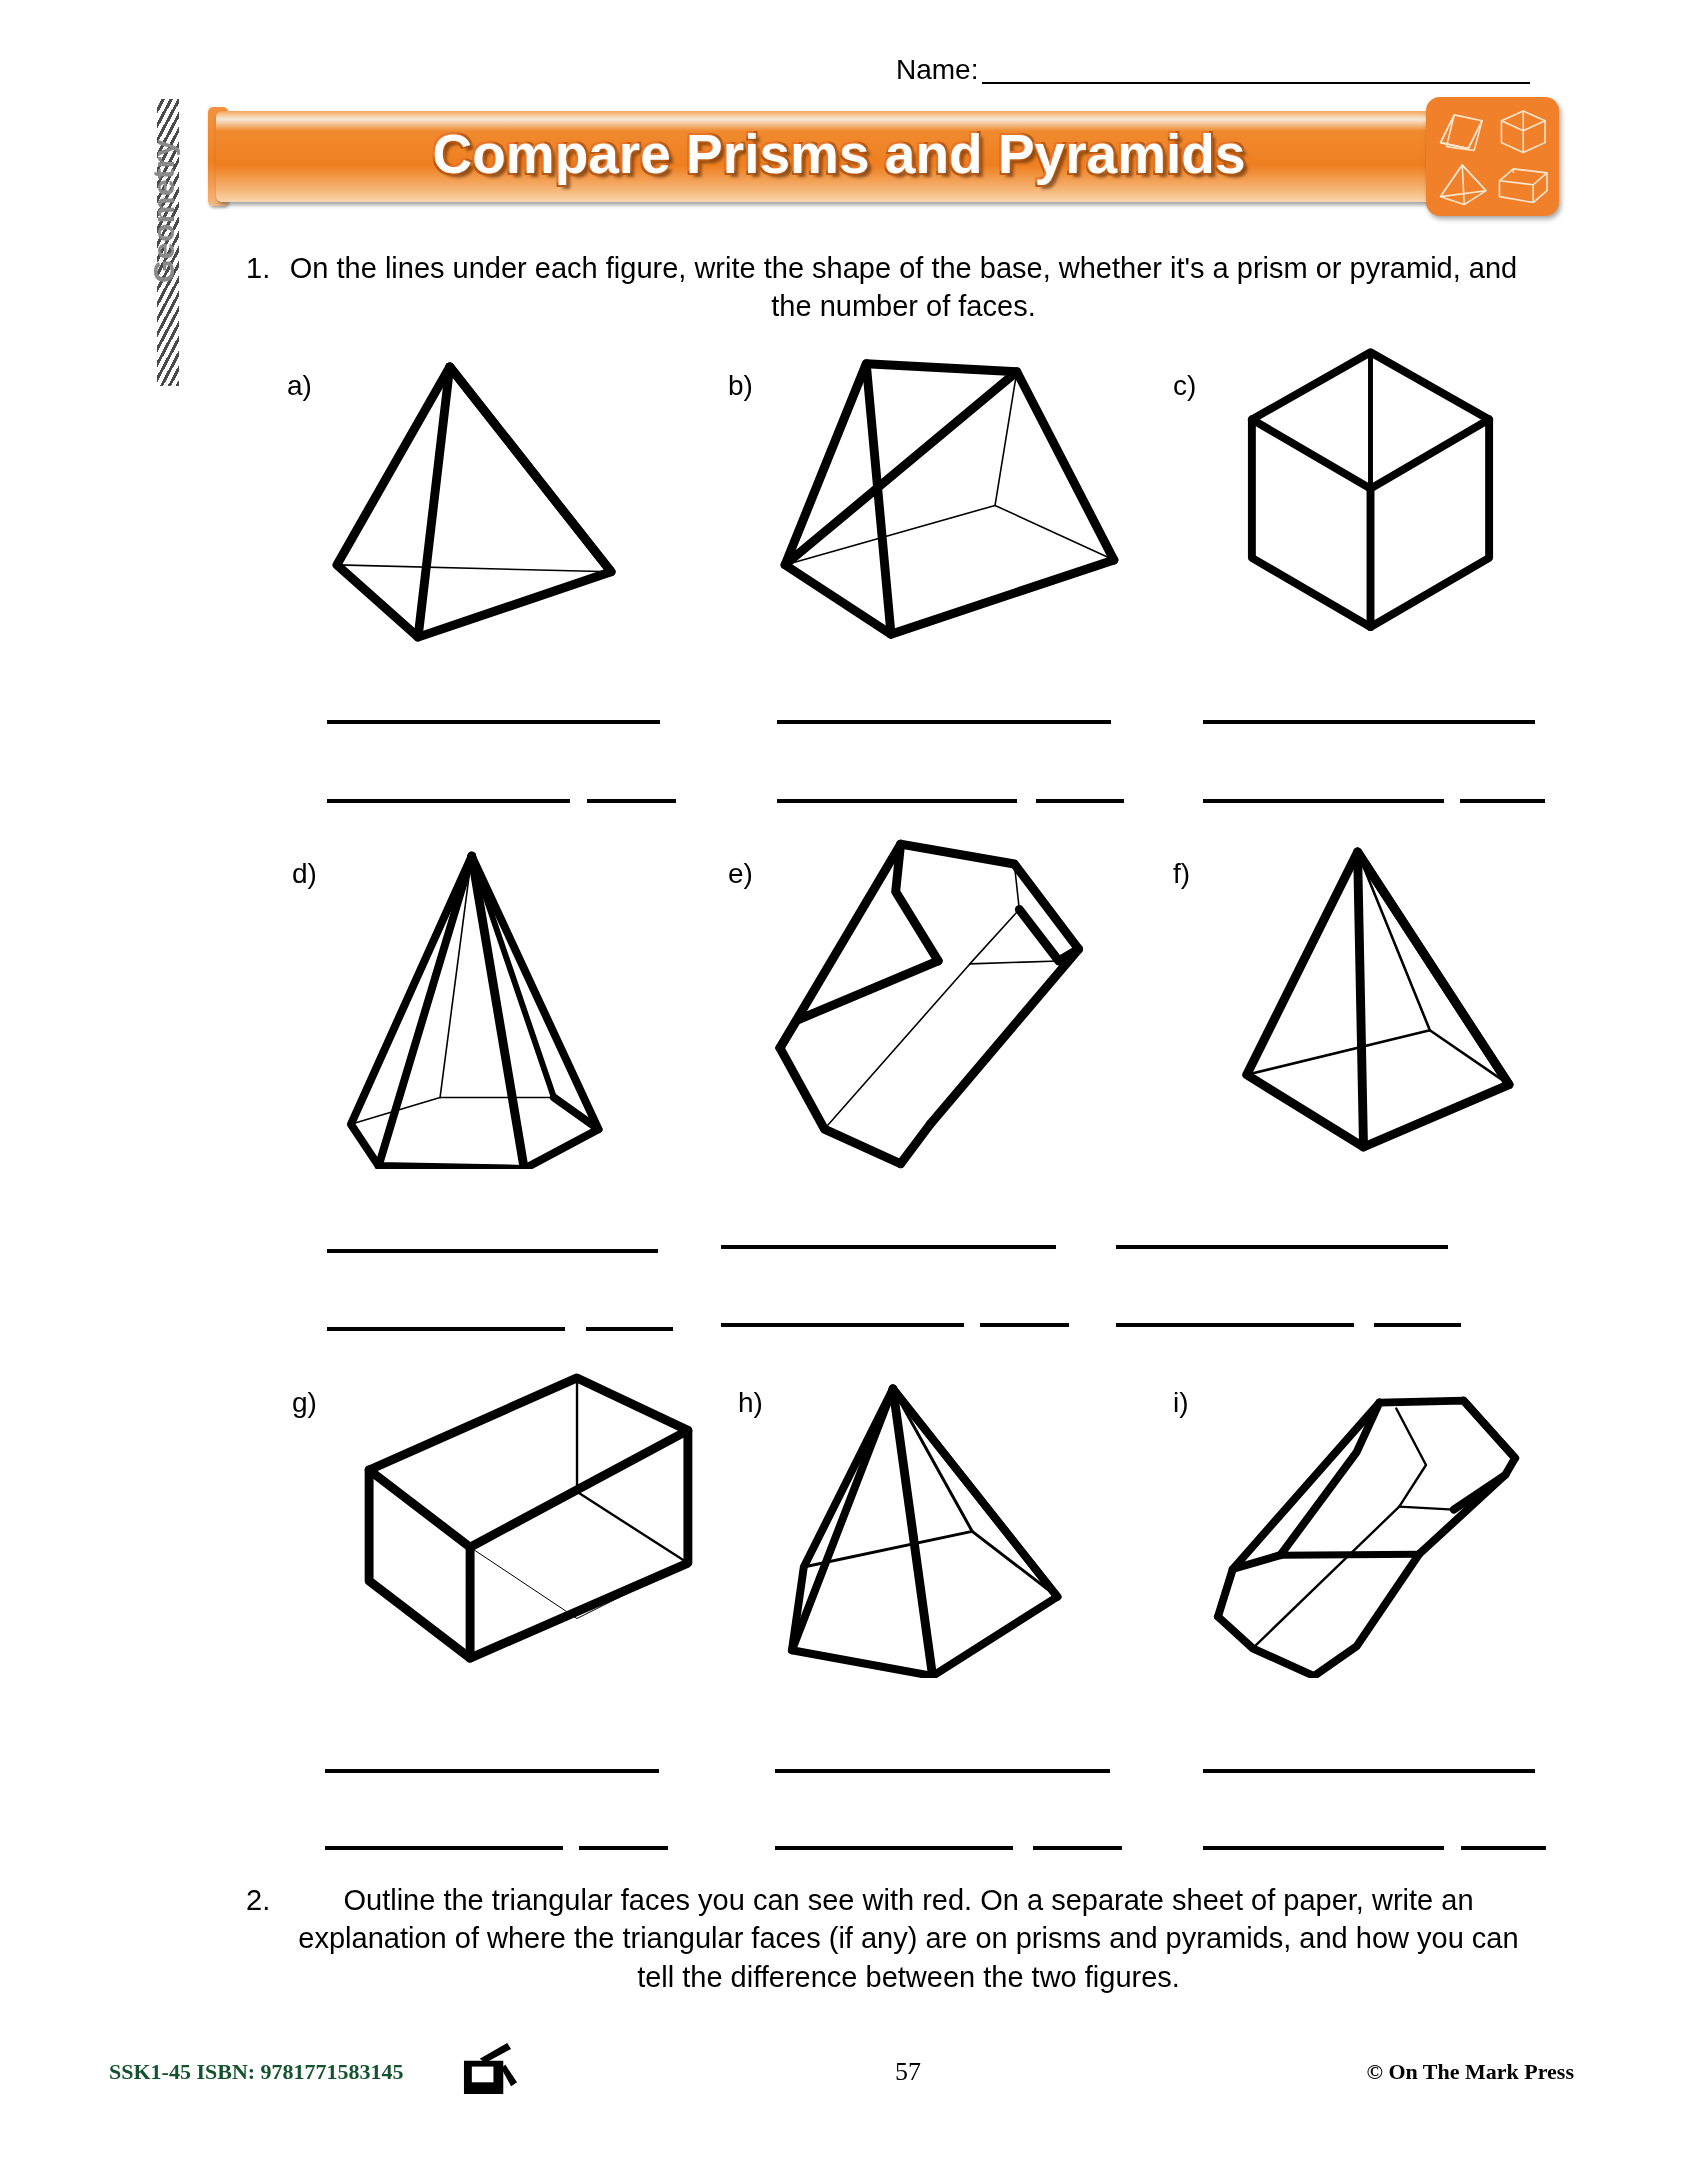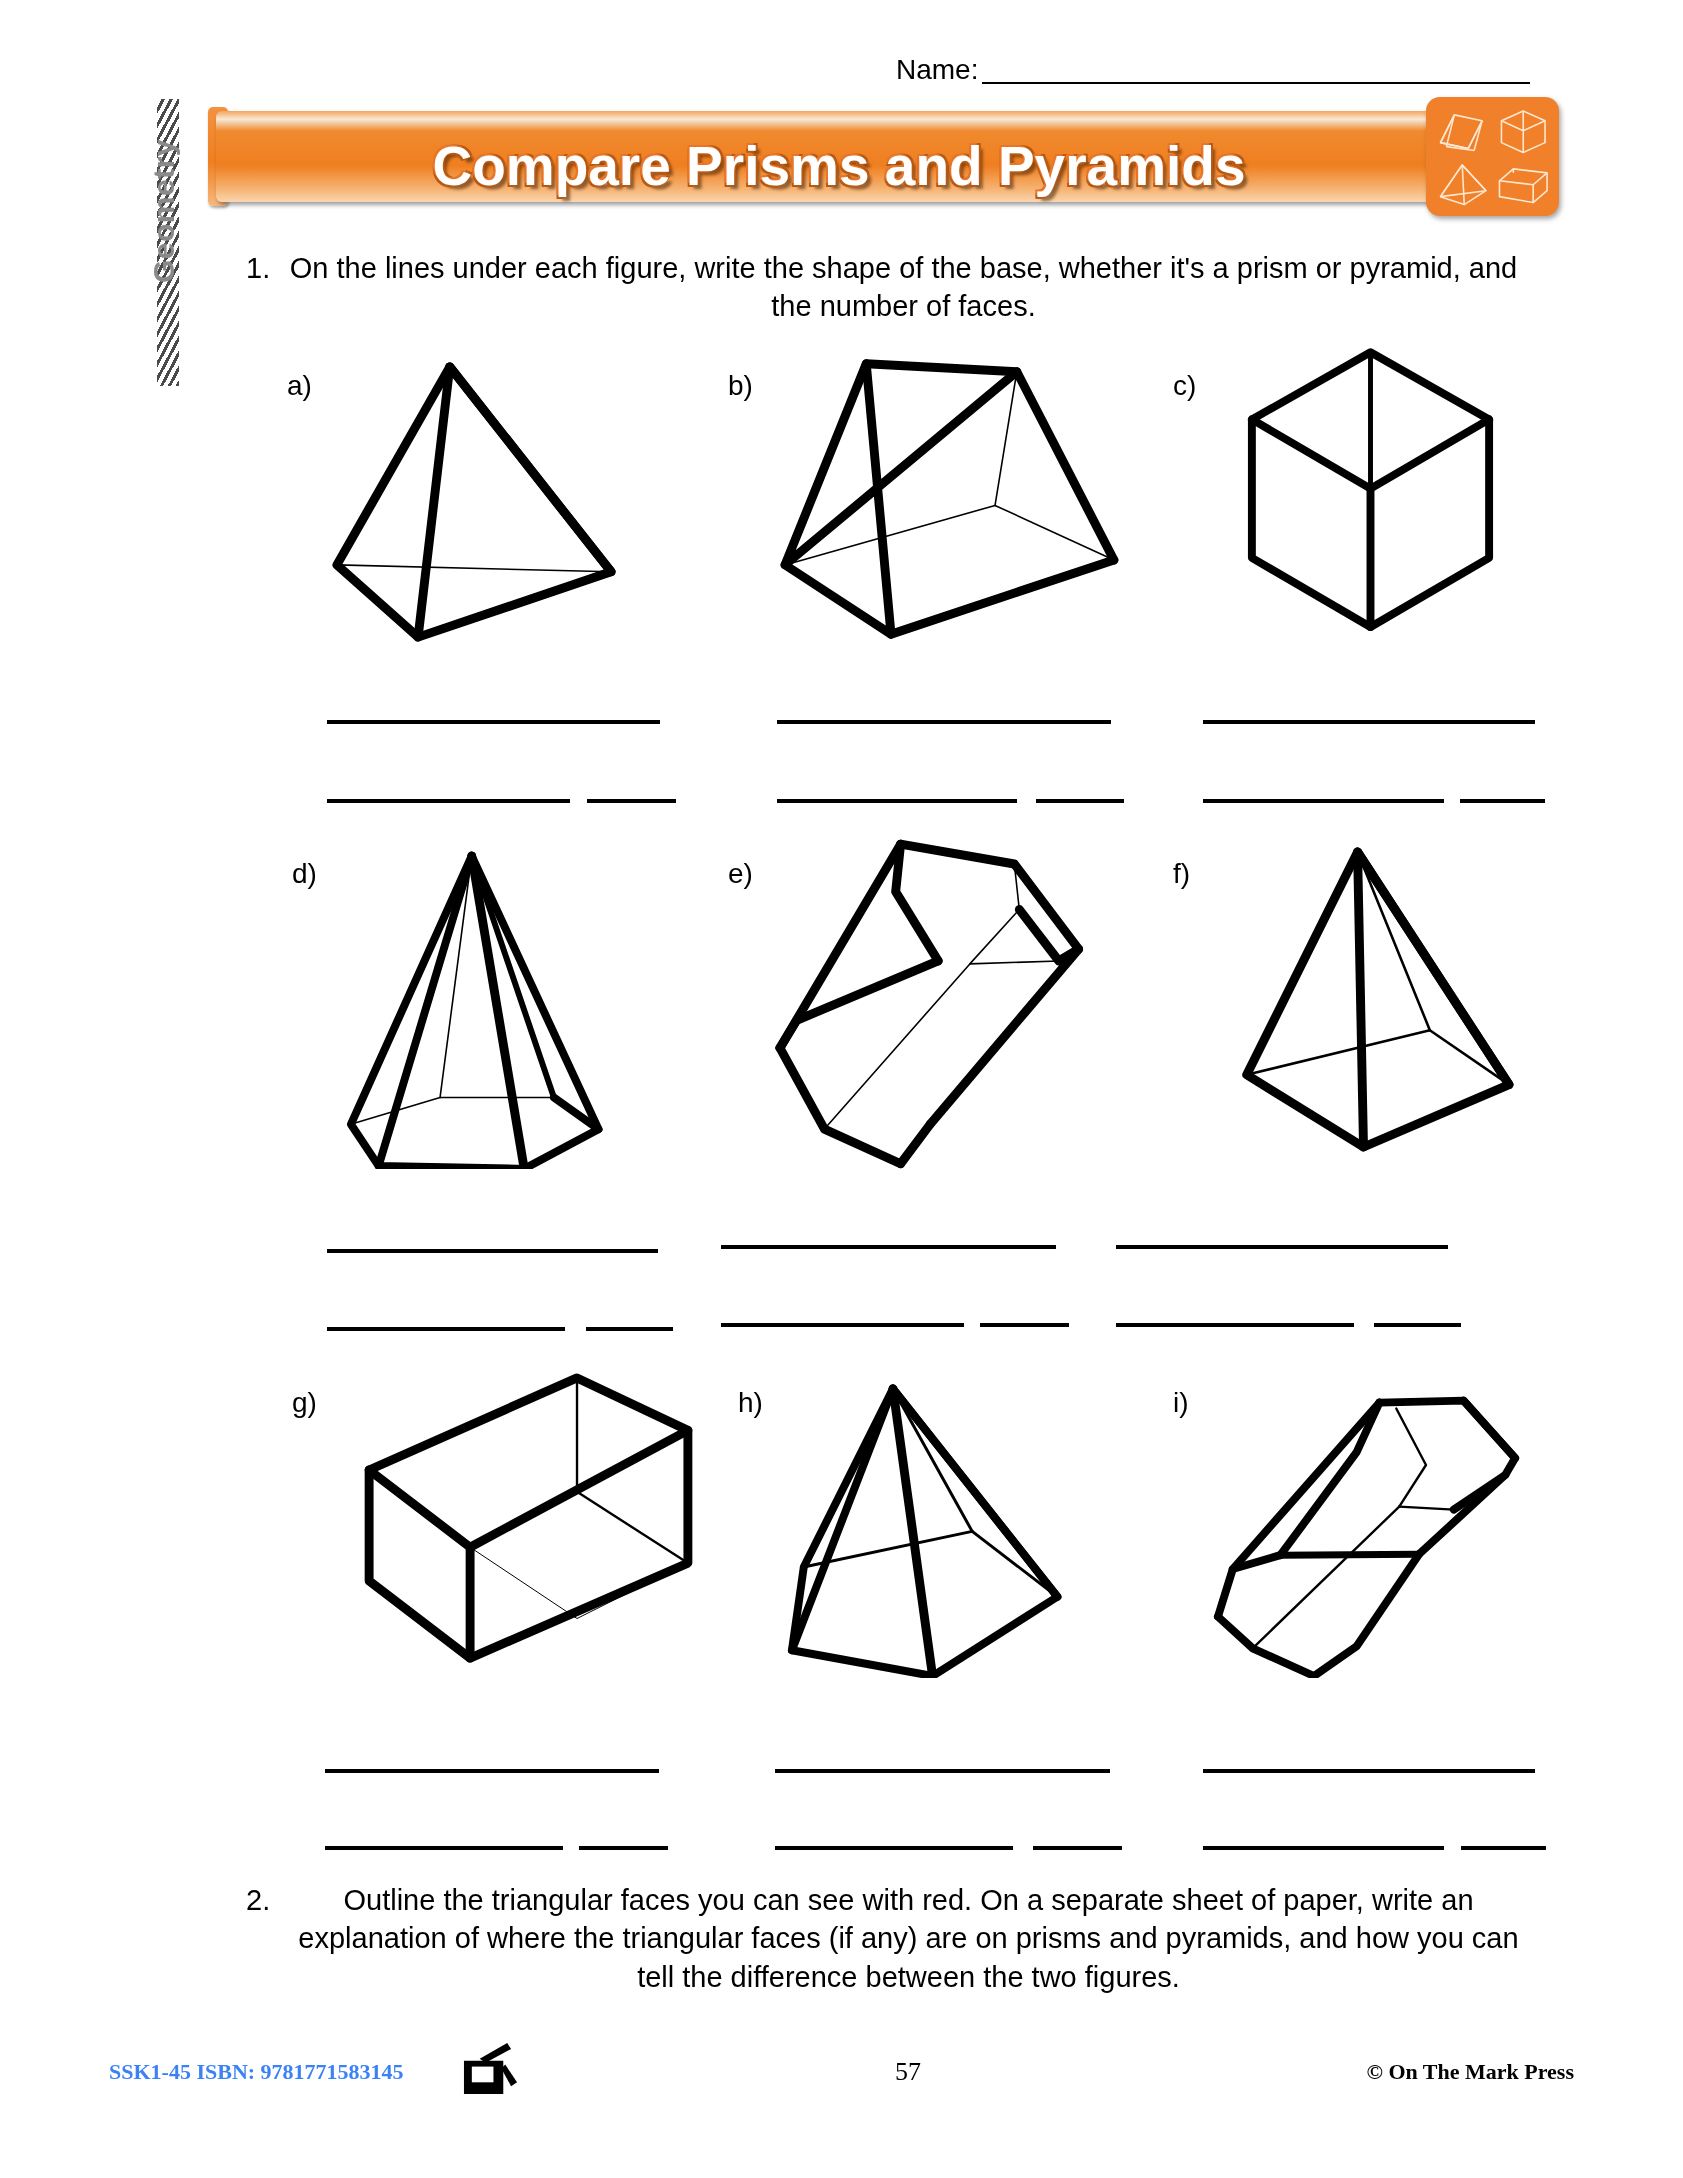--- a/index.html
+++ b/index.html
@@ -101,21 +101,21 @@
     position: absolute;
     left: -8px; top: -4px;
     width: 20px;
     height: 99px;
     border-radius: 5px;
     background: linear-gradient(to bottom, #f49240, #ef7f20 55%, #f7b97f);
     box-shadow: 1px 2px 3px rgba(0,0,0,.35);
   }
   #banner-title {
     position: absolute;
-    left: 0; top: 12px;
+    left: 0; top: 0;
     width: 100%;
     height: 91px;
     line-height: 87px;
     text-align: center;
     padding-right: 79px;
     font-size: 55px;
     font-weight: bold;
     color: #ffffff;
     letter-spacing: 0px;
     text-shadow:
@@ -408,21 +408,21 @@
   <div class="ans-line" style="left:1203px; top:1769px; width:332px;"></div>
   <div class="ans-line" style="left:1203px; top:1846px; width:241px;"></div>
   <div class="ans-line" style="left:1461px; top:1846px; width:85px;"></div>
 
   <div class="question" id="q2">
     <span class="q-num">2.</span>
     <span class="q-text">Outline the triangular faces you can see with red. On a separate sheet of paper, write an explanation of where the triangular faces (if any) are on prisms and pyramids, and how you can tell the difference between the two figures.</span>
   </div>
 
   <div style="position:absolute; left:109px; top:2057px; width:1465px; height:40px;">
-    <span style="position:absolute; left:0; top:2px; font-family:'Liberation Serif', serif; font-weight:bold; font-size:22px; color:#3b82f6; white-space:nowrap;">SSK1-45  ISBN: 9781771583145</span>
+    <span style="position:absolute; left:0; top:2px; font-family:'Liberation Serif', serif; font-weight:bold; font-size:22px; color:#14532d; white-space:nowrap;">SSK1-45  ISBN: 9781771583145</span>
 
     <svg style="position:absolute; left:347px; top:-14px;" width="69" height="57" viewBox="0 0 70 58">
       <g>
         <path d="M8 18 L48 18 L48 52 L8 52 Z" fill="#000"></path>
         <rect x="16" y="24" width="22" height="16" fill="#ffffff"></rect>
         <path d="M24 16 L52 0 L56 6 L30 20 Z" fill="#000"></path>
         <path d="M50 22 L62 40 L56 44 L46 26 Z" fill="#000"></path>
       </g>
     </svg>
 

